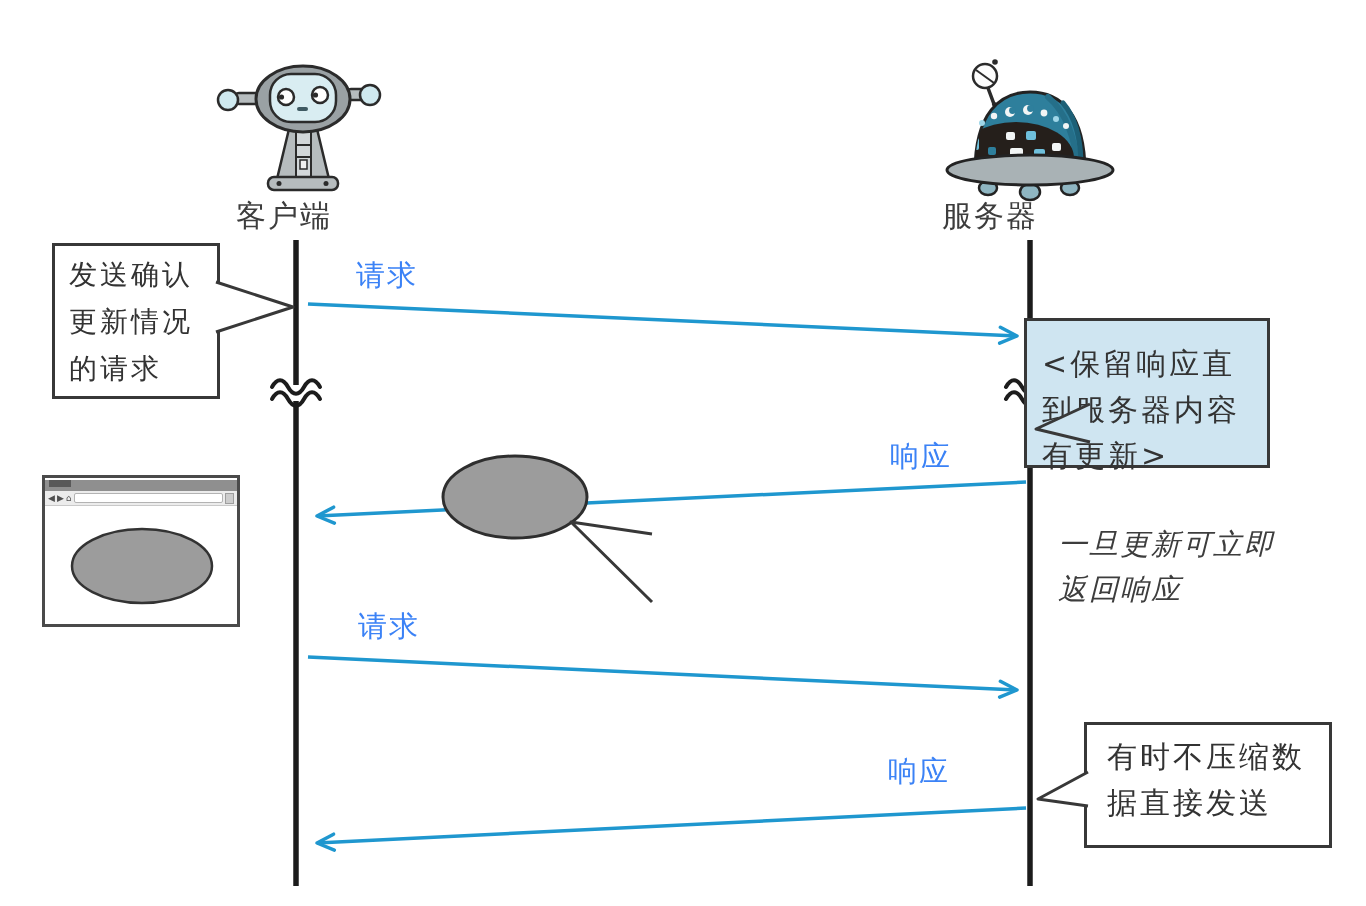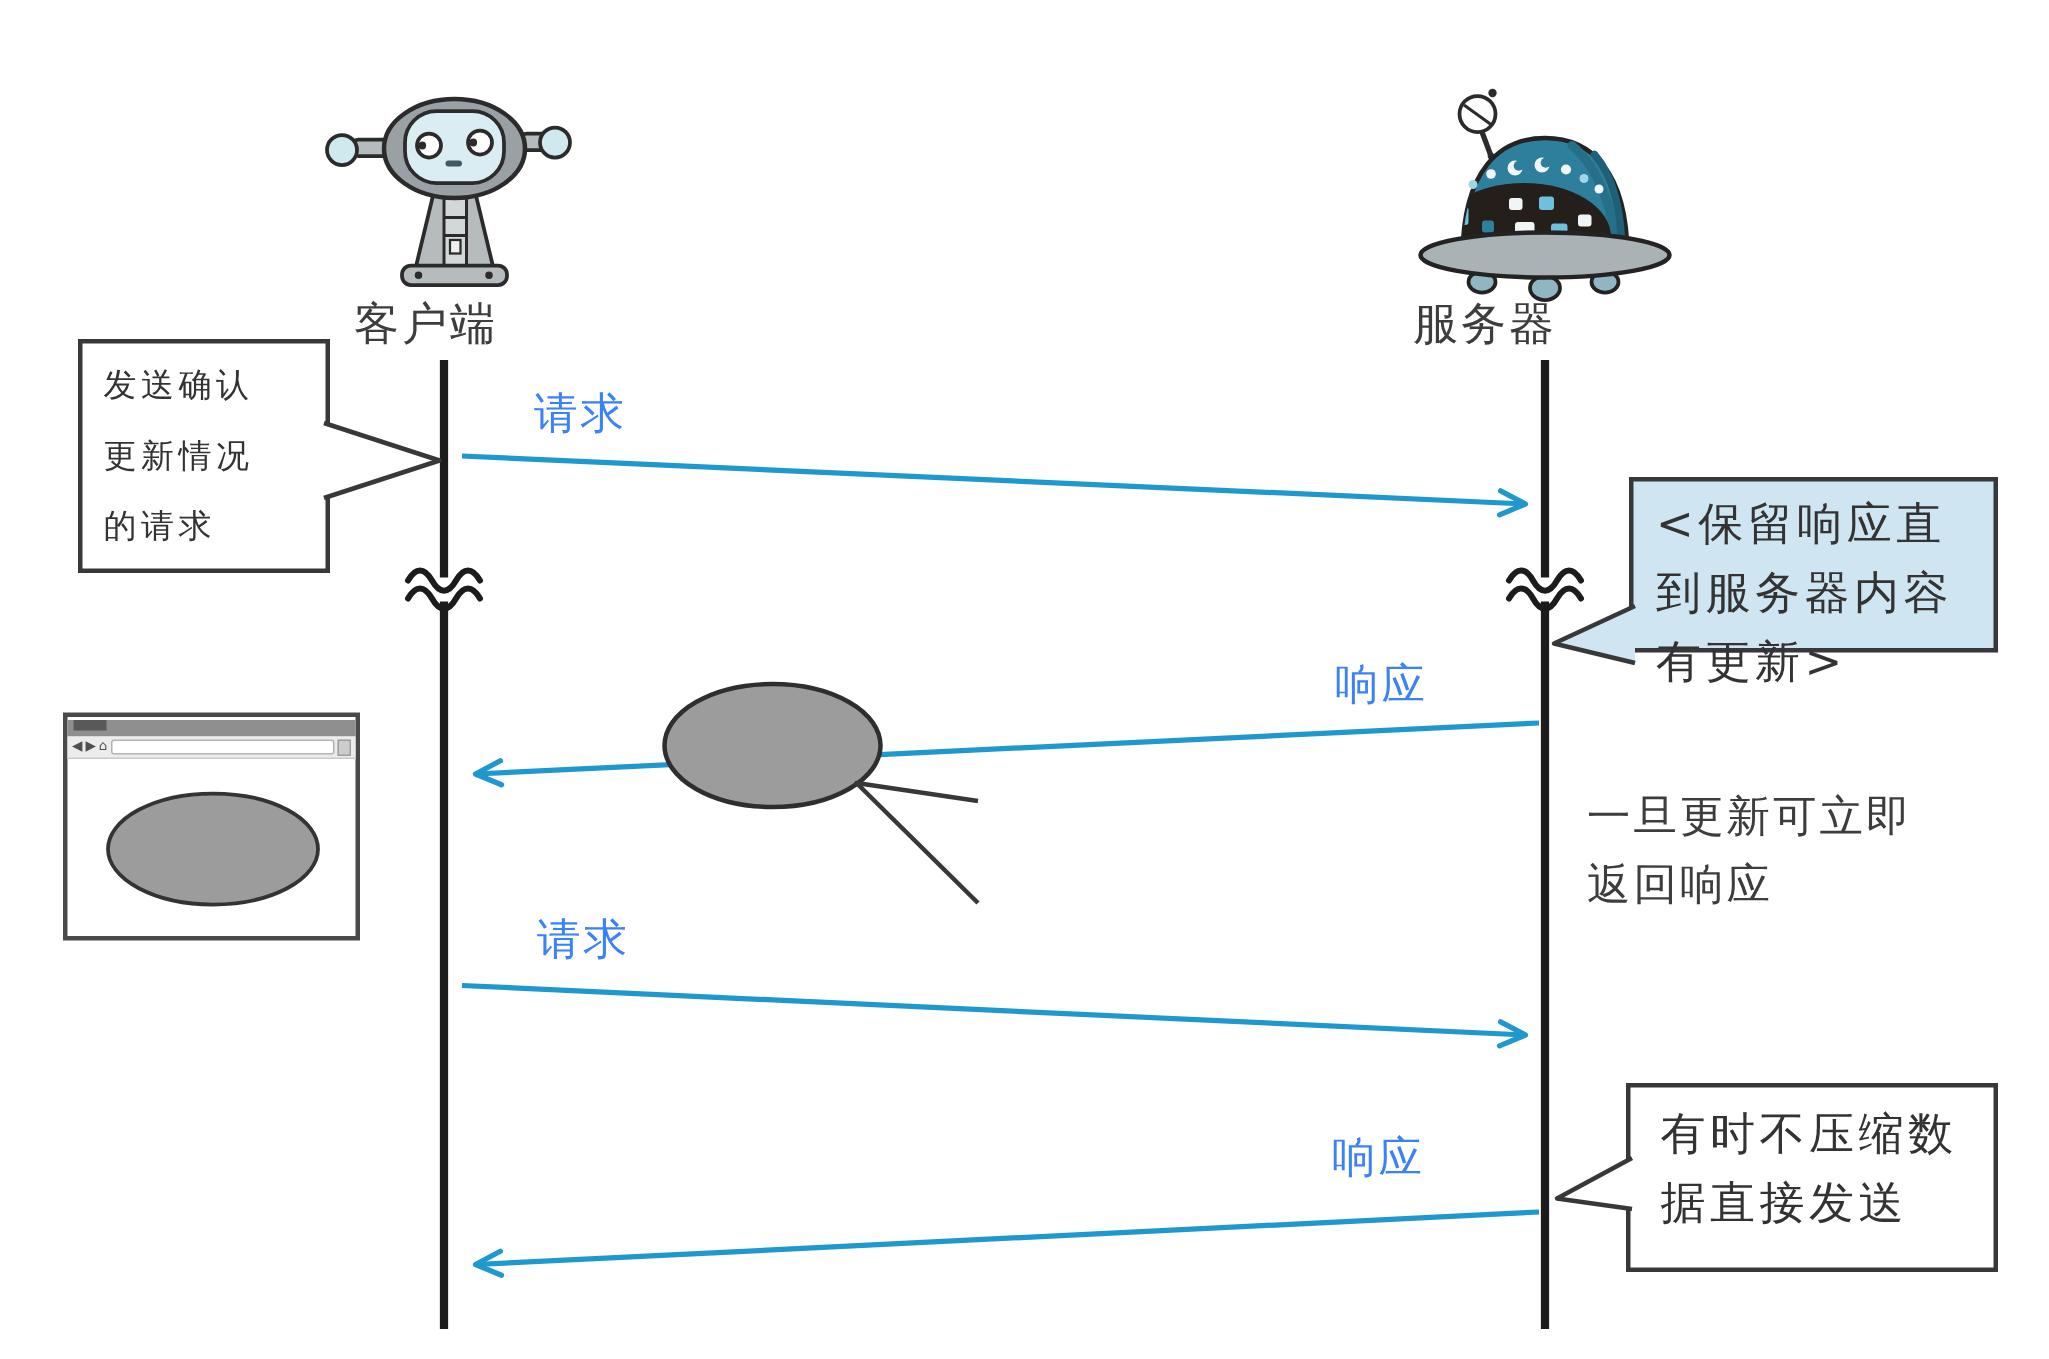--- a/index.html
+++ b/index.html
@@ -26,34 +26,34 @@
   
   .txt { position:absolute; z-index:2; white-space:pre-line; }
   .actor-label { font-size:30px; letter-spacing:2px; width:120px; color:#3d3d3d; }
   .msg-label   { font-size:29px; letter-spacing:2px; color:#3b82f6; }
 
   .callout {
     position:absolute; z-index:2; box-sizing:border-box;
     border:3px solid var(--border,#383838); background:#ffffff;
     white-space:pre-line; color:#333;
   }
-  .c-confirm  { left:52px;  top:226px; width:168px; height:156px;
-                font-size:22px; letter-spacing:3px; line-height:47px; padding:5px 0 0 14px; }
-  .c-hold     { left:1086px; top:318px; width:246px; height:117px;
+  .c-confirm  { left:52px;  top:243px; width:168px; height:156px;
+                font-size:28px; letter-spacing:3px; line-height:47px; padding:5px 0 0 14px; }
+  .c-hold     { left:1024px; top:318px; width:246px; height:150px;
                 background:var(--highlight-bg,#cfe5f1);
-                font-size:30px; letter-spacing:3px; line-height:46px; padding:6px 0 0 15px; }
+                font-size:30px; letter-spacing:3px; line-height:46px; padding:20px 0 0 15px; }
   .c-partial  { left:648px; top:513px; width:308px; height:102px;
                 font-size:31px; letter-spacing:4px; line-height:45px; padding:2px 0 0 26px; }
   .c-nocomp   { left:1084px; top:722px; width:248px; height:126px;
                 font-size:30px; letter-spacing:3px; line-height:46px; padding:9px 0 0 20px; }
   .pill       { left:353px; top:700px; width:450px; height:73px; border-radius:38px;
                 display:flex; align-items:center; justify-content:center;
                 font-size:29px; letter-spacing:4px; white-space:normal; }
   .note-immediate { left:1058px; top:522px; width:250px;
-                font-size:29px; letter-spacing:2px; line-height:45px; color:#3d3d3d; }
+                font-size:29px; letter-spacing:2px; line-height:45px; color:#3d3d3d;font-style:italic; }
 
   
   .browser { position:absolute; z-index:2; left:42px; top:475px; width:198px; height:152px;
              box-sizing:border-box; border:3px solid #4a4a4a; background:#fff; }
   .b-title { height:11px; background:#8f8f8f; }
   .b-tab   { width:22px; height:7px; background:#595959; margin:2px 0 0 4px; }
   .b-tools { height:14px; background:#ececec; border-bottom:1px solid #c9c9c9;
              display:flex; align-items:center; gap:2px; padding:0 3px; }
   .b-ico   { font-size:9px; line-height:9px; color:#4f4f4f; }
   .b-addr  { flex:1; height:8px; background:#ffffff; border:1px solid #b3b3b3; border-radius:2px; }

